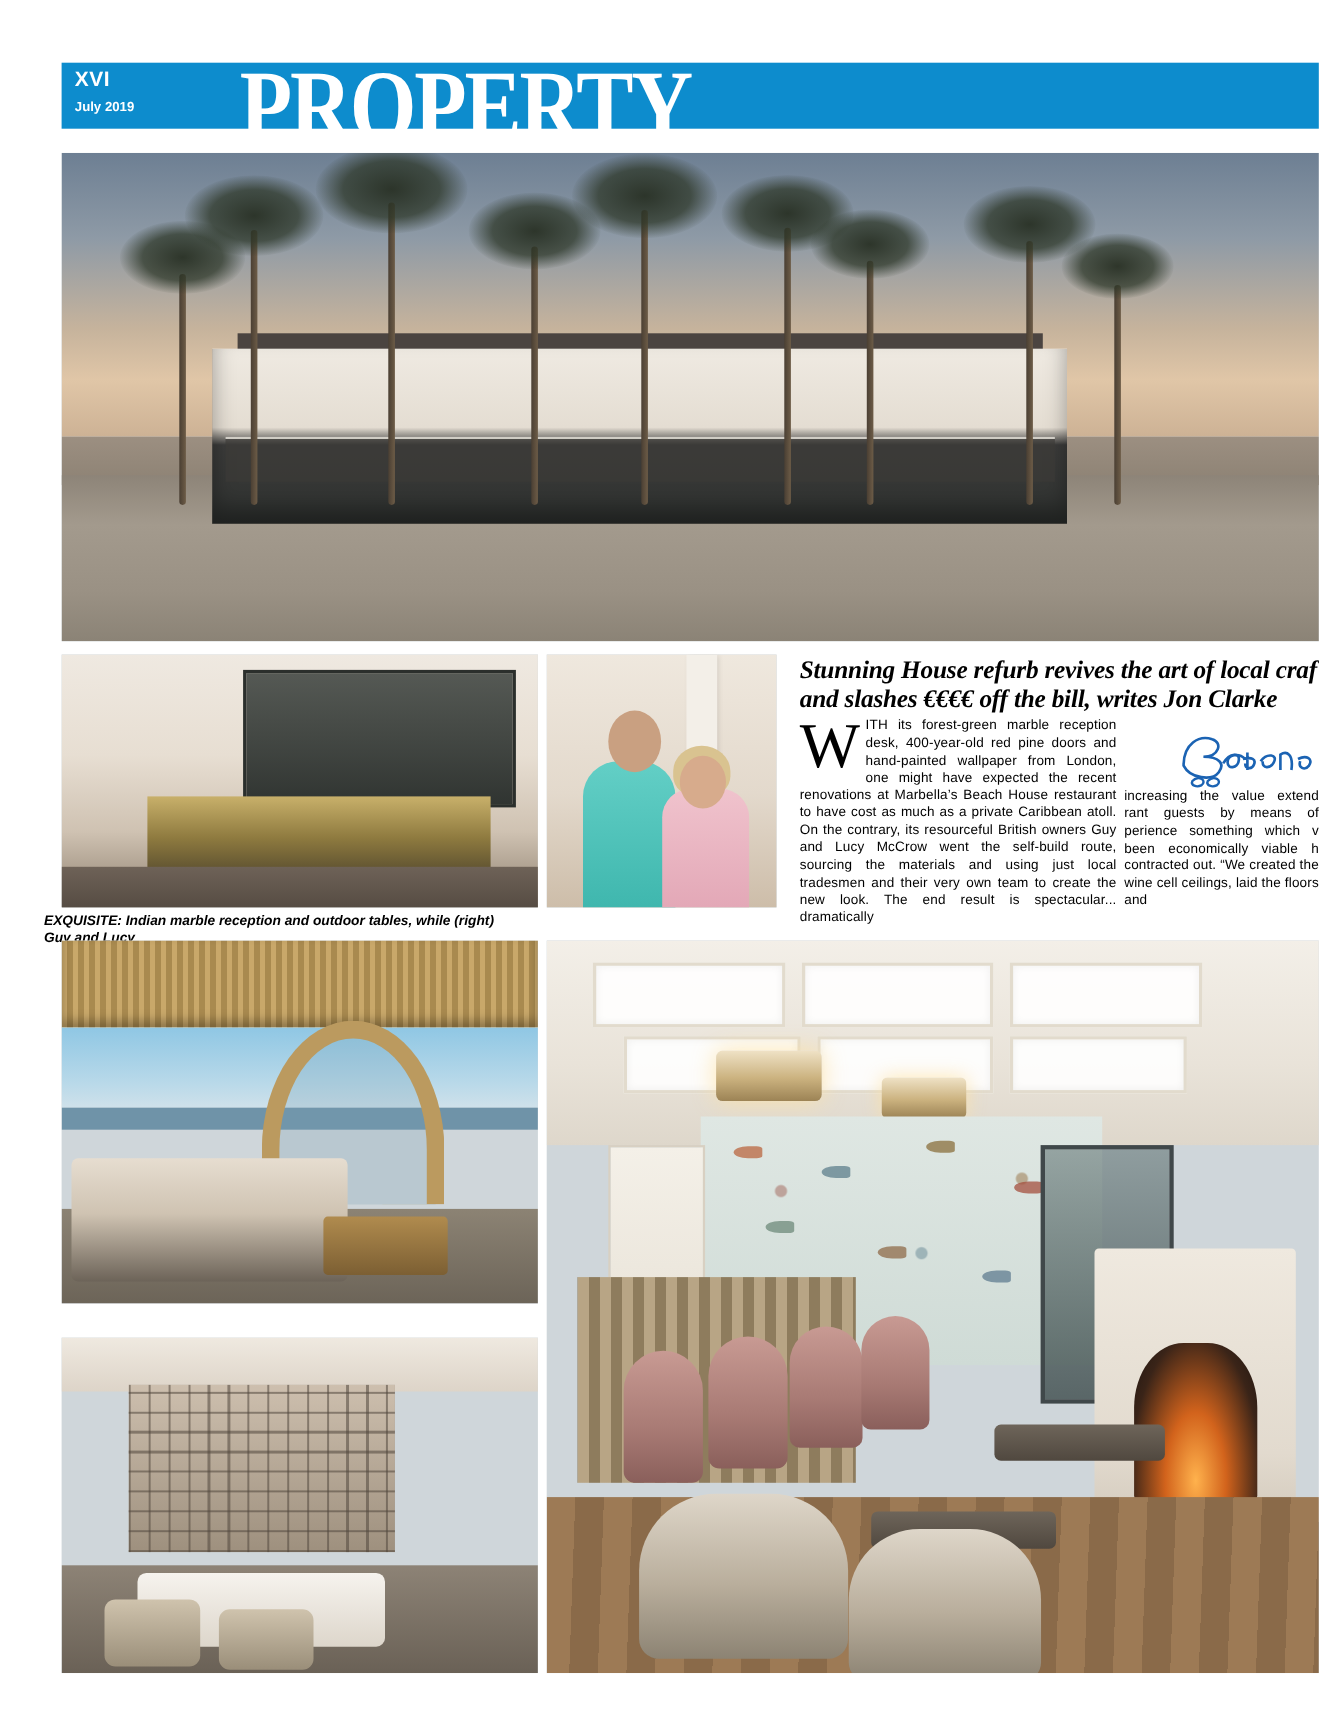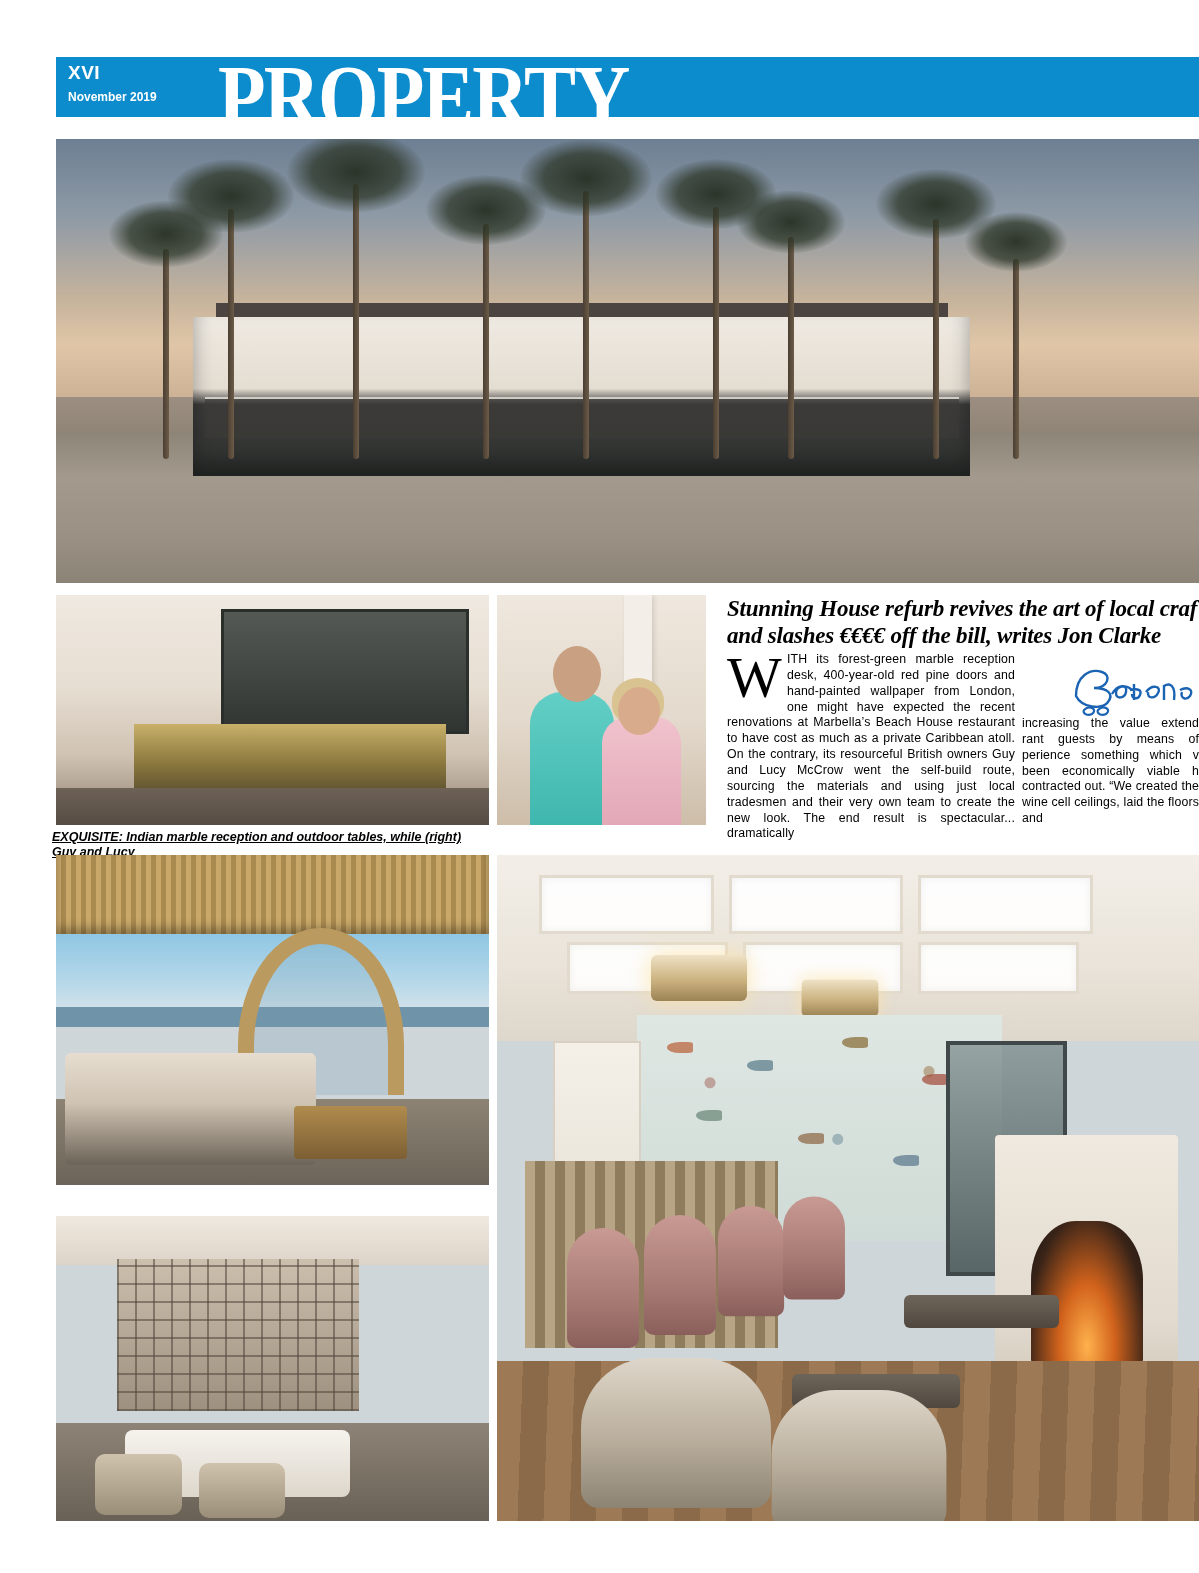--- a/index.html
+++ b/index.html
@@ -247,24 +247,23 @@
   .caption {
     position: absolute;
     font-family: "Liberation Sans", sans-serif;
     font-style: italic;
     font-weight: bold;
     font-size: 12.5px;
     line-height: 1.18;
     color: #000;
   }
   #caption-exquisite {
-    left: 52px;
+    left: 40px;
     top: 830px;
     width: 430px;
-    text-decoration: underline;
   }
 
   
   .headline {
     position: absolute;
     left: 727px;
     top: 596px;
     width: 500px;
     font-family: "Liberation Serif", serif;
     font-style: italic;
@@ -545,21 +544,21 @@
     height: 34%;
     background: linear-gradient(180deg, rgba(90,110,110,0.55), rgba(50,65,65,0.75));
     border: 4px solid #40484a;
   }
 </style>
 </head>
 <body>
 
 <div class="masthead">
   <div class="masthead-folio">XVI</div>
-  <div class="masthead-date">November 2019</div>
+  <div class="masthead-date">July 2019</div>
   <div class="masthead-title">PROPERTY</div>
 </div>
 
 <div class="photo" id="hero">
   <div class="sky"></div>
   <div class="sea"></div>
   <div class="sand"></div>
   <div class="roof"></div>
   <div class="building"></div>
   <div class="terrace"></div>

